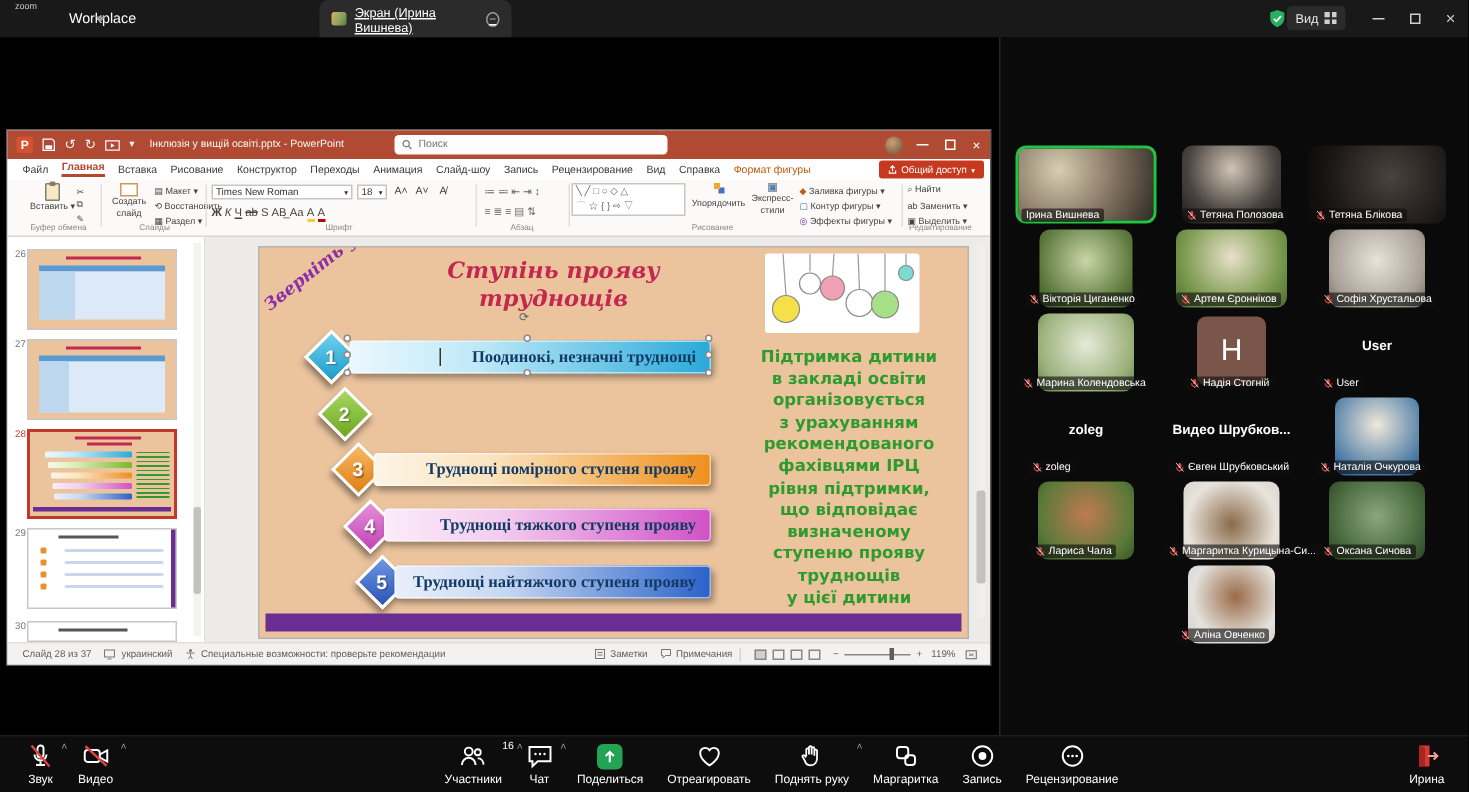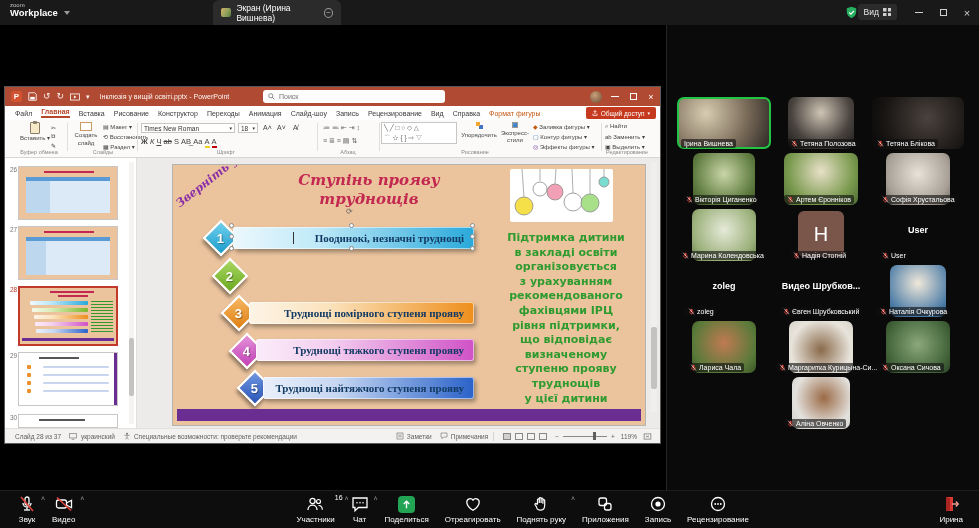--- a/index.html
+++ b/index.html
@@ -5,24 +5,24 @@
   * { margin:0; padding:0; box-sizing:border-box; }
   html,body { background:#000; }
   .screen { position:relative; width:979px; height:528px; background:#000; overflow:hidden;
             font-family:"Liberation Sans",sans-serif; }
   .abs { position:absolute; }
 
   
   .topbar { position:absolute; left:0; top:0; width:979px; height:25px; background:#191919; }
   .zlogo { position:absolute; left:10px; top:2px; color:#fff; line-height:1; }
   .zlogo .l1 { font-size:6px; color:#c9c9c9; }
-  .zlogo .l2 { font-size:9.5px; font-weight:bold; }
+  .zlogo .l2 { font-size:9.5px; font-weight:normal;margin-left:36px; }
   .chev-dn { width:0;height:0;border-left:3px solid transparent;border-right:3px solid transparent;border-top:4px solid #9a9a9a; }
   .topbar-tab { position:absolute; top:0; height:25px; display:flex; align-items:center; gap:5px; color:#ddd; font-size:8.5px; padding:0 8px; }
-  .tab-active { background:#2b2b2b; border-radius:6px 6px 0 0; color:#fff; }
+  .tab-active { background:#2b2b2b; border-radius:6px 6px 0 0; color:#fff;text-decoration:underline; }
   .scr-ico { width:12px;height:9px;border-radius:2px;background:linear-gradient(120deg,#d8b46a,#8aa05a 60%,#55763d); }
   .circ-minus { width:10px;height:10px;border:1px solid #9a9a9a;border-radius:50%;color:#bbb;font-size:8px;line-height:8px;text-align:center; }
   .vid-pill { position:absolute; right:82px; top:4px; height:16px; background:#2b2b2b; border-radius:3px; display:flex; align-items:center; gap:4px; padding:0 6px; color:#e6e6e6; font-size:8.5px; }
   .grid-ico { display:inline-block;width:8px;height:8px;background:
       linear-gradient(#cfcfcf,#cfcfcf) 0 0/3.5px 3.5px no-repeat,
       linear-gradient(#cfcfcf,#cfcfcf) 100% 0/3.5px 3.5px no-repeat,
       linear-gradient(#cfcfcf,#cfcfcf) 0 100%/3.5px 3.5px no-repeat,
       linear-gradient(#cfcfcf,#cfcfcf) 100% 100%/3.5px 3.5px no-repeat; }
   .winbtn { position:absolute; top:0; width:24px; height:25px; display:flex; align-items:center; justify-content:center; color:#cfcfcf; font-size:11px; }
   .minbar { width:8px; height:1px; background:#cfcfcf; }
@@ -738,21 +738,21 @@
           <path d="M5.5 9V4.8a.9.9 0 0 1 1.8 0V8M7.3 8V3.4a.9.9 0 0 1 1.8 0V8M9.1 8V4a.9.9 0 0 1 1.8 0v4.4M10.9 8.8V5.6a.9.9 0 0 1 1.8 0v4.6c0 3-1.6 5-4.2 5-2.2 0-3.6-1.2-4-3.2l-1.4-2.3c-.5-.8.6-1.7 1.3-1l1.1 1.2" fill="none" stroke="#fff" stroke-width="1.2"></path>
         </svg>
       <span class="chev">˄</span>
       <div class="tbi-label">Поднять руку</div>
     </div>
     <div class="tbi">
       <svg width="18" height="18" viewBox="0 0 18 18">
           <rect x="3" y="3" width="7.5" height="7.5" rx="2" fill="none" stroke="#fff" stroke-width="1.3"></rect>
           <rect x="8.5" y="8.5" width="6.5" height="6.5" rx="2" fill="none" stroke="#fff" stroke-width="1.3"></rect>
         </svg>
-      <div class="tbi-label">Приложения</div>
+      <div class="tbi-label">Маргаритка</div>
     </div>
     <div class="tbi">
       <svg width="18" height="18" viewBox="0 0 18 18">
           <circle cx="9" cy="9" r="6.5" fill="none" stroke="#fff" stroke-width="1.3"></circle>
           <circle cx="9" cy="9" r="2.6" fill="#fff"></circle>
         </svg>
       <div class="tbi-label">Запись</div>
     </div>
     <div class="tbi">
       <svg width="18" height="18" viewBox="0 0 18 18">

